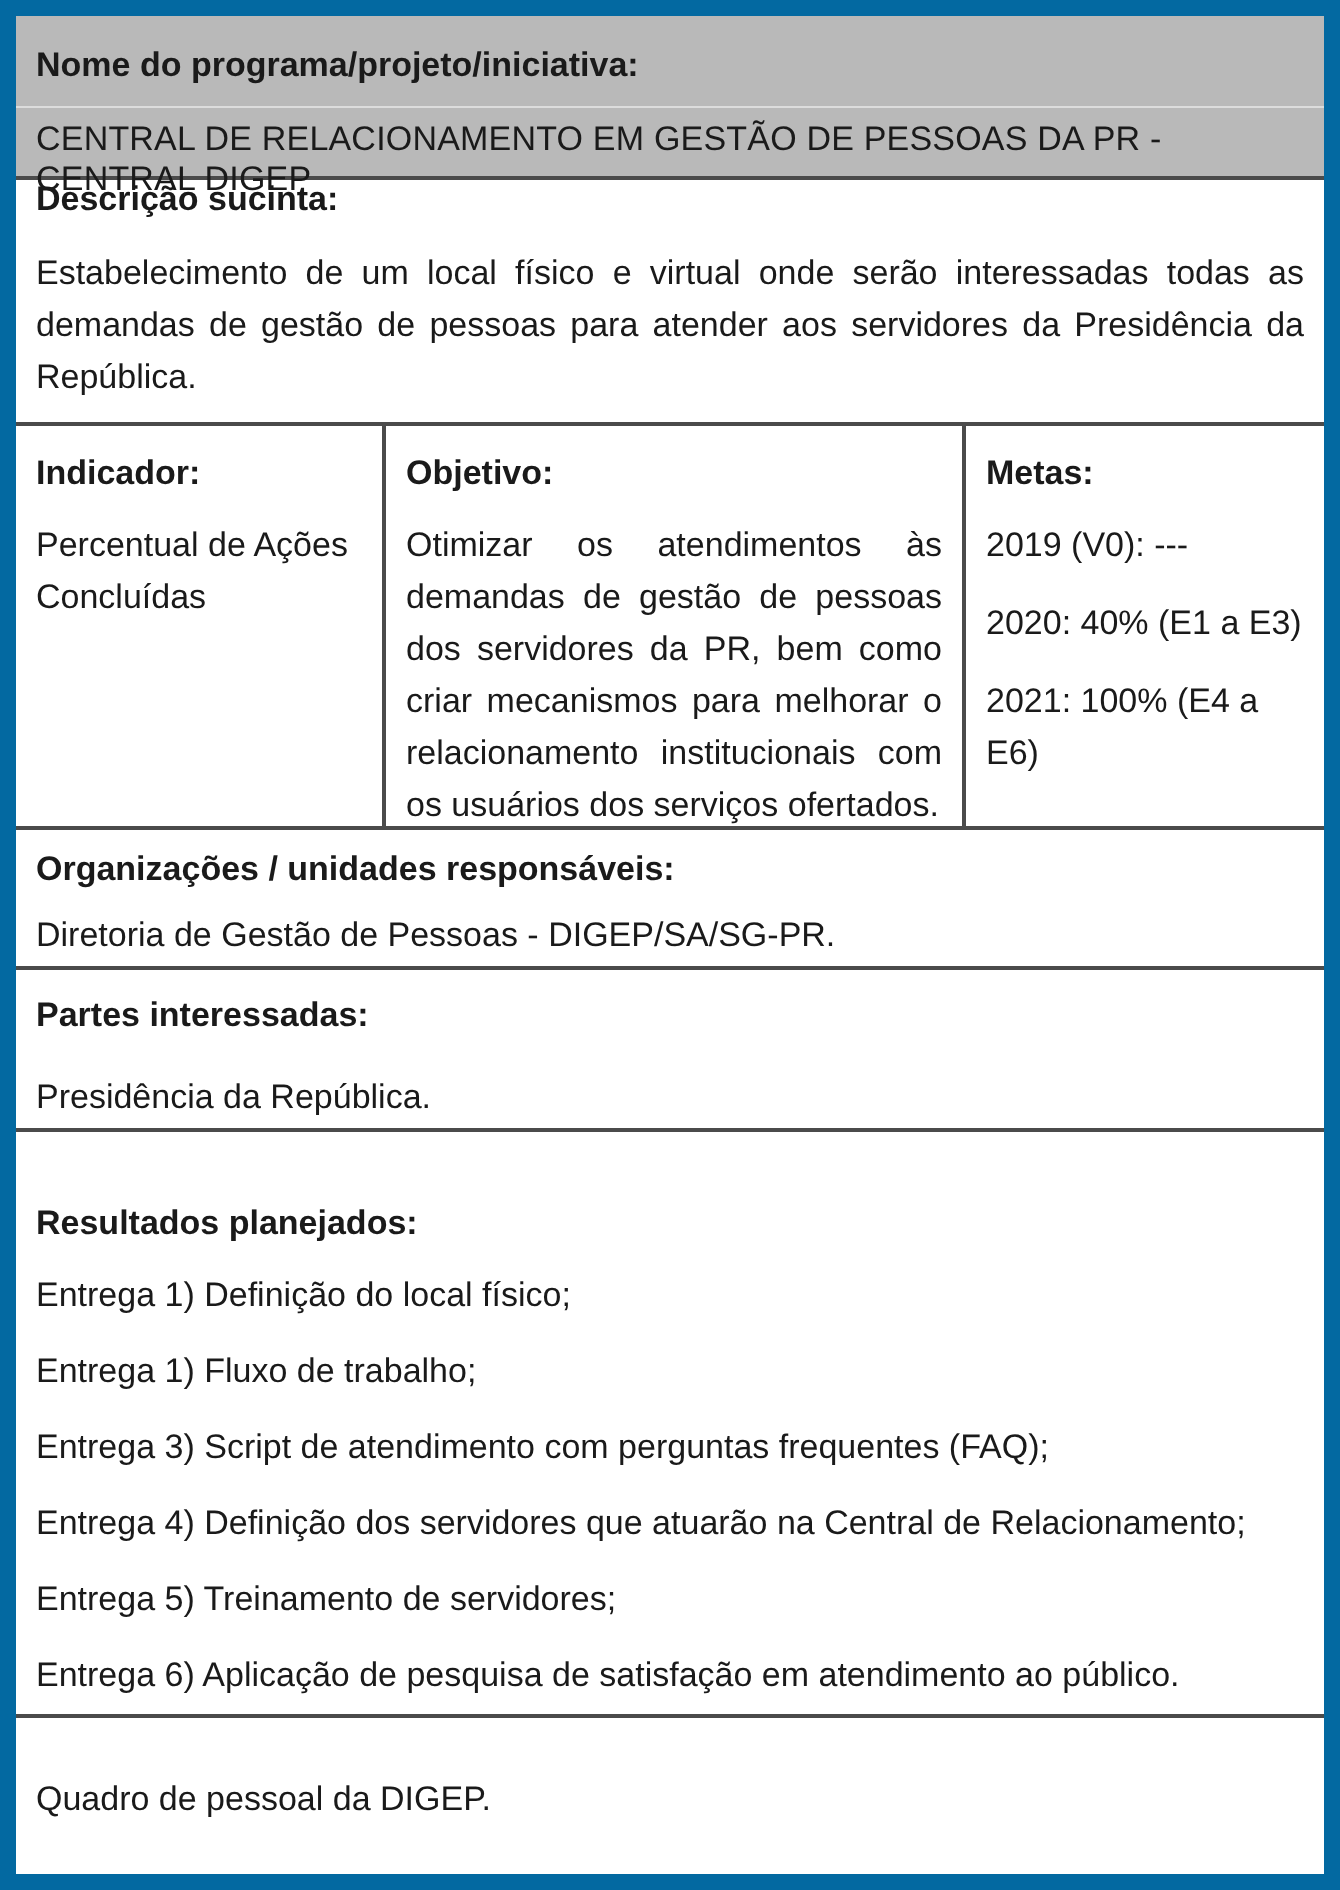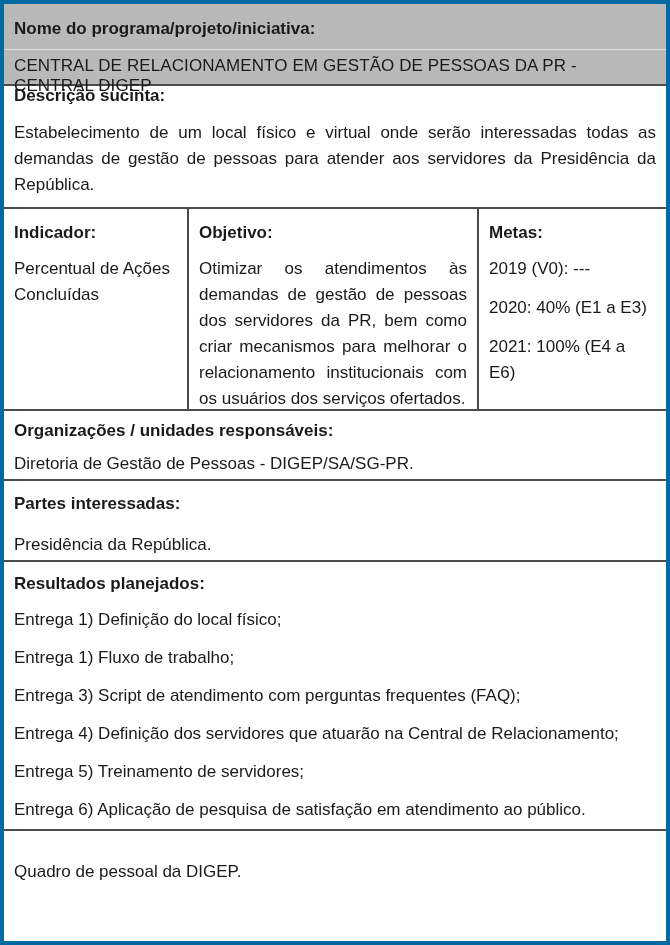--- a/index.html
+++ b/index.html
@@ -1,18 +1,18 @@
 <!DOCTYPE html>
 <html><head>
 <meta charset="utf-8">
 <style>
   html,body{margin:0;padding:0;background:#fff;}
   .page{
     width:670px;height:945px;box-sizing:border-box;
-    border:4px solid #0369a1;
+    border:8px solid #0369a1;
     font-family:"Liberation Sans",sans-serif;
     color:#1a1a1a;font-size:17px;background:#fff;
     overflow:hidden;
   }
   .row{box-sizing:border-box;border-bottom:2px solid #4b4b4b;padding:0 10px;}
   .row:last-child{border-bottom:none;}
   .hdr1{height:46px;background:#b9b9b9;border-bottom:1px solid #dcdcdc;padding-top:15px;}
   .hdr2{height:36px;background:#b9b9b9;border-bottom:2px solid #4b4b4b;padding-top:6px;font-size:17px;letter-spacing:.1px;}
   .lbl{font-weight:bold;}
   .r-desc{height:123px;}
@@ -22,21 +22,21 @@
   .col-obj{width:290px;border-right:2px solid #4b4b4b;}
   .col-ind{width:185px;border-right:2px solid #4b4b4b;}
   .col-met{flex:1;}
   .col p{margin:13px 0 0 0;line-height:26px;}
   .col-obj p{text-align:justify;}
   .met-item{margin:13px 0 0 0;line-height:26px;}
   .r-org{height:70px;padding-top:10px;}
   .r-org p{margin:13px 0 0 0;}
   .r-partes{height:81px;padding-top:13px;}
   .r-partes p{margin:21px 0 0 0;}
-  .r-res{height:269px;padding-top:12px;}
+  .r-res{height:269px;padding-top:12px;margin-top:24px;}
   .res-item{margin:13px 0 0 0;line-height:25px;}
   .r-rec{height:110px;padding-top:15px;}
   .r-rec p{margin:16px 0 0 0;}
 </style>
 </head>
 <body>
 
 <div class="page">
 
   <div class="row hdr1">

